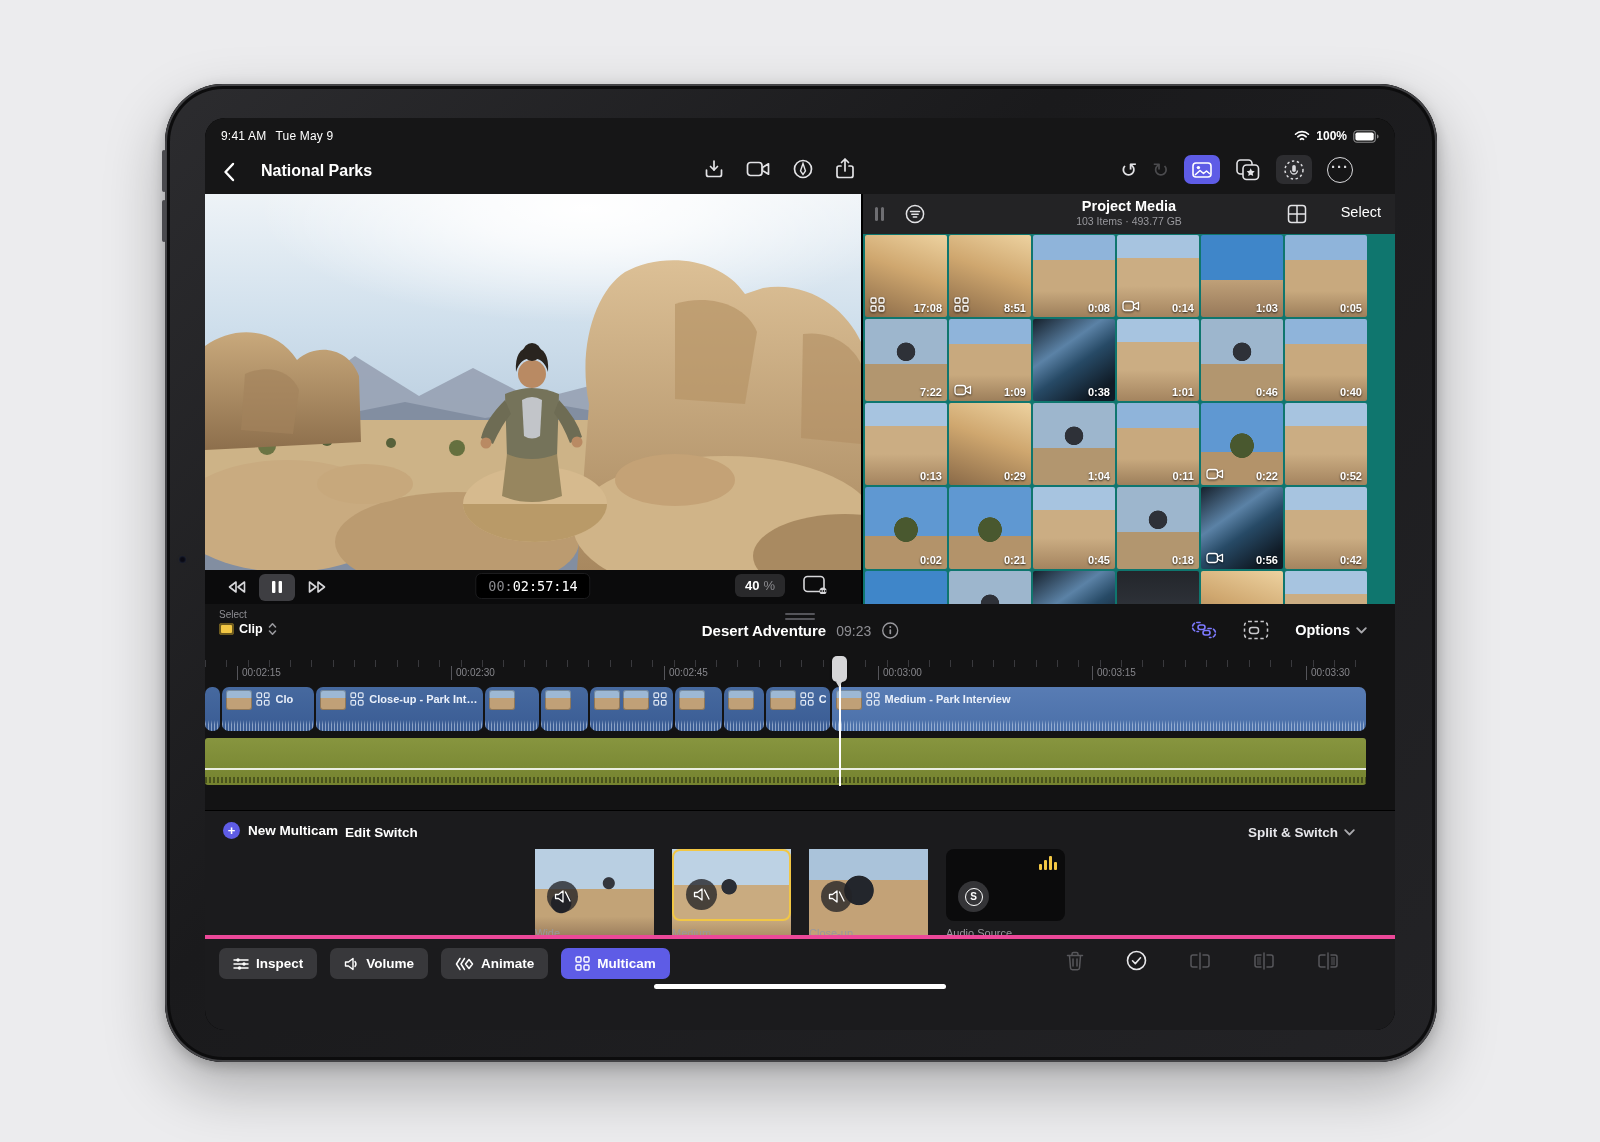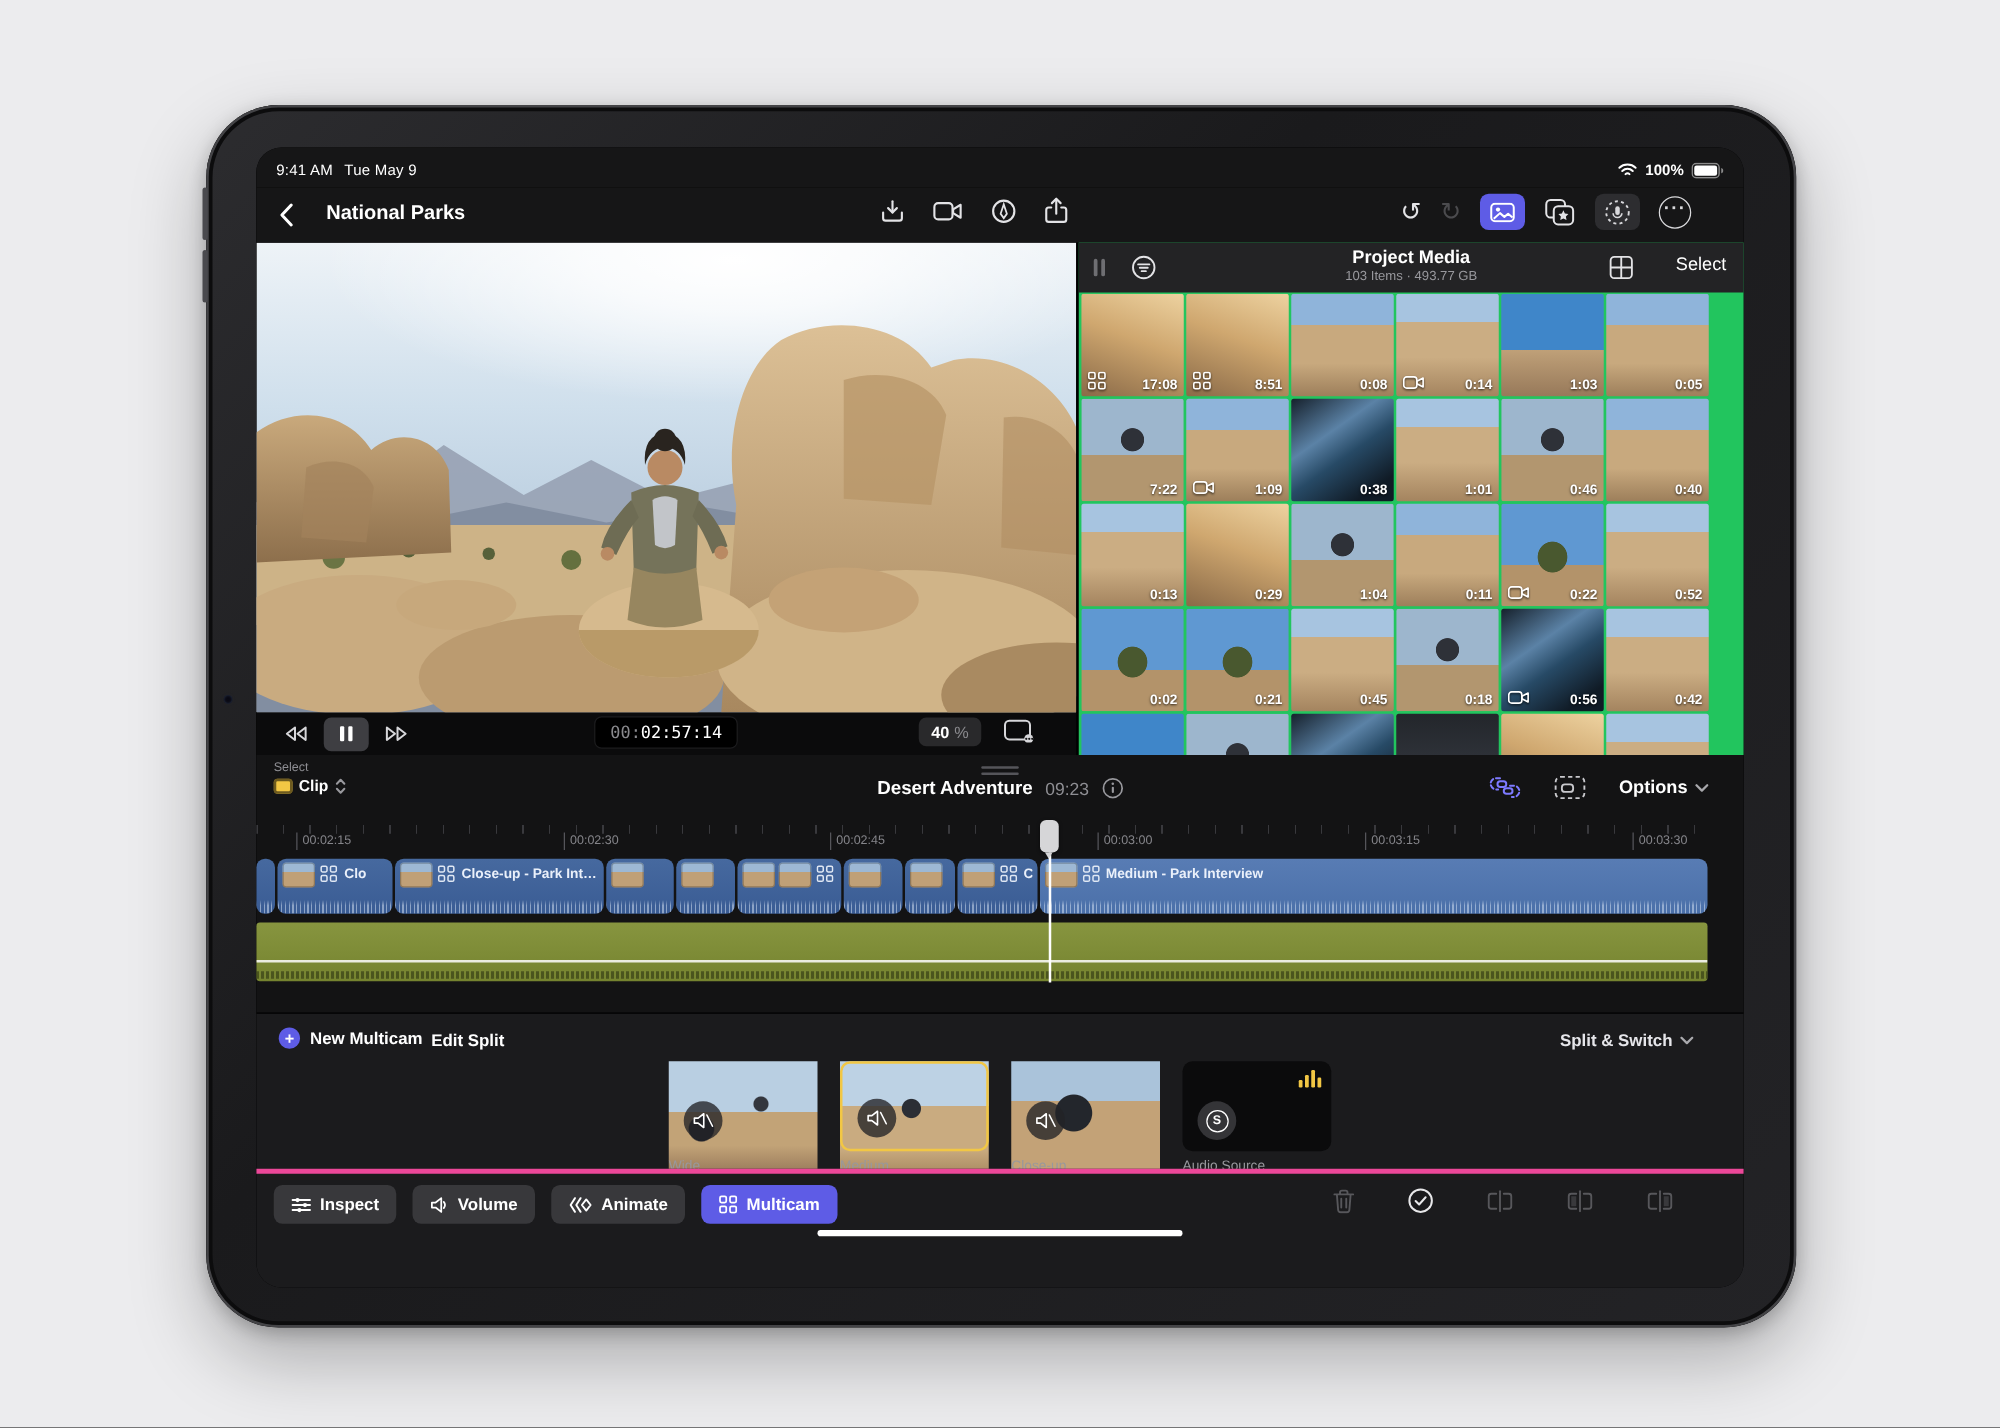--- a/index.html
+++ b/index.html
@@ -48,21 +48,21 @@
   .transport{display:flex;gap:4px;margin-left:14px;}
   .tbtn{width:36px;height:27px;border-radius:6px;display:flex;align-items:center;justify-content:center;color:#d7d7da;cursor:pointer;}
   .tbtn.active{background:#3e3e42;color:#fff;}
   .timecode{position:absolute;left:50%;transform:translateX(-50%);top:3px;background:#000;border:1px solid #1c1c1e;
     border-radius:6px;padding:4px 12px;font-family:"DejaVu Sans Mono","Liberation Mono",monospace;font-size:13.5px;color:#fff;}
   .timecode .dim{color:#8a8a8e;}
   .zoom-pill{position:absolute;right:76px;top:4px;background:#29292b;border-radius:6px;padding:4px 10px;font-size:13px;color:#fff;font-weight:600;}
   .zoom-pill .unit{color:#8a8a8e;font-weight:400;margin-left:4px;}
   .pip-btn{position:absolute;right:34px;top:5px;color:#d7d7da;}
   
-  .media{position:absolute;left:658px;top:76px;width:532px;height:410px;background:#22c55e;}
+  .media{position:absolute;left:658px;top:76px;width:532px;height:410px;background:#0f766e;}
   .media-header{position:absolute;left:0;top:0;width:100%;height:40px;background:#232325;display:flex;align-items:center;box-sizing:border-box;padding:0 12px;}
   .mh-handle{width:3px;height:14px;background:#6e6e72;border-radius:2px;margin-right:4px;box-shadow:6px 0 0 #6e6e72;}
   .mh-filter{margin-left:22px;color:#e3e3e6;}
   .mh-titles{position:absolute;left:0;right:0;top:4px;text-align:center;pointer-events:none;}
   .mh-title{font-size:14.5px;font-weight:700;color:#fff;}
   .mh-sub{font-size:10.5px;color:#98989d;margin-top:1px;}
   .mh-grid{position:absolute;right:88px;top:10px;color:#e3e3e6;}
   .mh-select{position:absolute;right:14px;top:10px;font-size:14.5px;color:#fff;cursor:pointer;}
   .media-grid{position:absolute;left:2px;top:41px;width:504px;height:369px;overflow:hidden;
     display:grid;grid-template-columns:repeat(6,82px);grid-auto-rows:82px;gap:2px;}
@@ -716,21 +716,21 @@
         <div class="playhead-line"></div>
         <div class="playhead"></div>
       </div>
 
       <div class="mcam">
         <div class="mcam-row">
           <span class="new-mc">
             <span class="plus-circ">+</span>
             <span>New Multicam</span>
           </span>
-          <span class="edit-angles">Edit Split</span>
+          <span class="edit-angles">Edit Switch</span>
           <span class="split-switch">
             <span>Split &amp; Switch</span>
             <svg width="11" height="7" viewBox="0 0 11 7" fill="none" stroke="#a9a9ad" stroke-width="1.8" stroke-linecap="round" stroke-linejoin="round">
                 <path d="M1.2 1.2 L5.5 5.5 L9.8 1.2"></path>
               </svg>
           </span>
         </div>
         <div class="angles">
           <div class="angle scene-wide">
               <div class="athumb">

